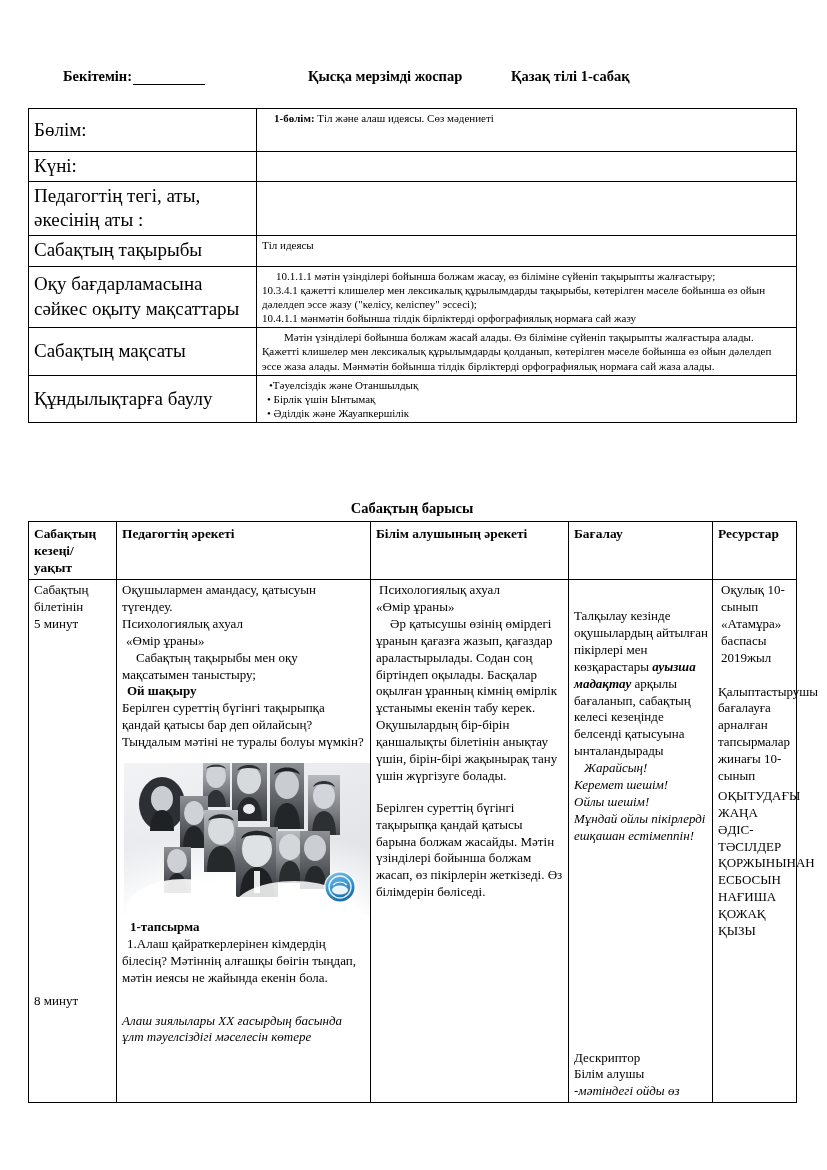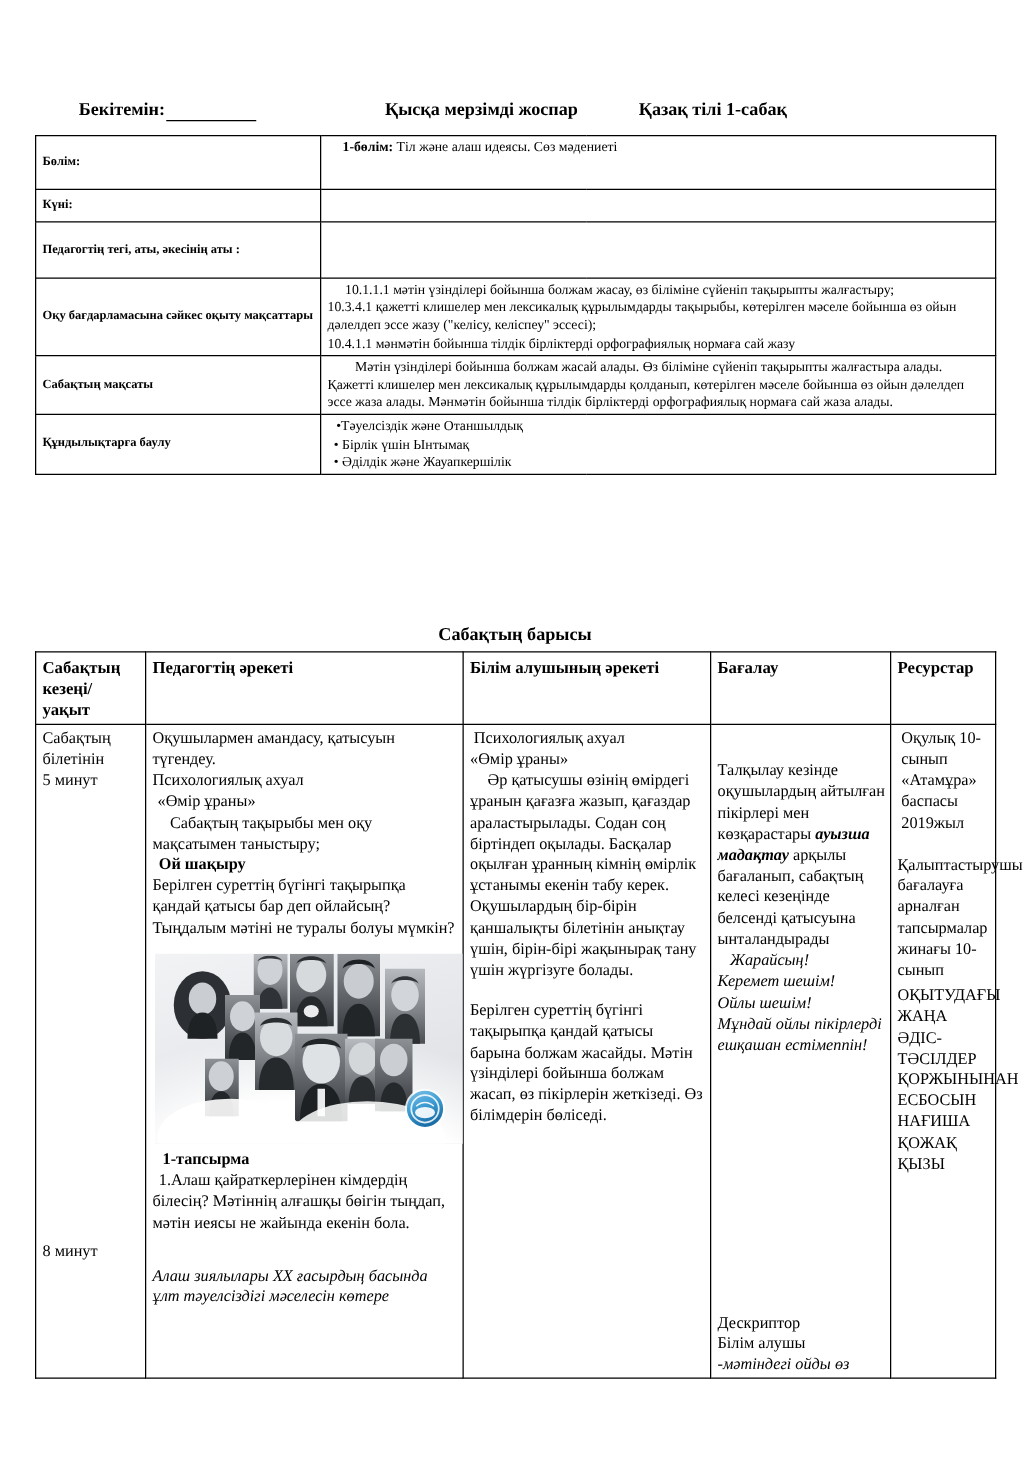--- a/index.html
+++ b/index.html
@@ -18,21 +18,21 @@
   .page {
     position: relative;
     width: 827px;
     height: 1170px;
     box-sizing: border-box;
   }
 
   
   .header-line {
     position: absolute;
-    top: 80px;
+    top: 68px;
     left: 0;
     width: 827px;
     height: 22px;
     font-size: 14.5px;
     font-weight: bold;
   }
   .hdr-approve {
     position: absolute;
     left: 63px;
     top: 0;
@@ -65,22 +65,22 @@
     table-layout: fixed;
   }
   td {
     border: 1.1px solid #000000;
     vertical-align: top;
     padding: 2px 5px 2px 5px;
     font-size: 11px;
     line-height: 1.29;
   }
   .lbl {
-    font-weight: bold;
-    font-size: 10px;
+    font-weight: normal;
+    font-size: 19px;
   }
 
   #top-table {
     position: absolute;
     left: 28px;
     top: 108px;
     width: 768px;
   }
   #top-table td { height: auto; }
   .mid-label { vertical-align: middle; }
@@ -167,20 +167,24 @@
           <p class="tx" style="text-align:left;padding-left:12px"><span class="b">1-бөлім:</span><span> Тіл және алаш идеясы.  Сөз мәдениеті</span></p>
         </td>
       </tr>
       <tr>
         <td class="lbl mid-label" style="height:21px">Күні:</td>
         <td colspan="2"></td>
       </tr>
       <tr>
         <td class="lbl mid-label" style="height:40px">Педагогтің тегі, аты, әкесінің аты :</td>
         <td colspan="2"></td>
+      </tr>
+      <tr>
+        <td class="lbl mid-label" style="height:26px">Сабақтың тақырыбы</td>
+        <td colspan="2">Тіл идеясы</td>
       </tr>
       <tr>
         <td class="lbl mid-label">Оқу бағдарламасына сәйкес оқыту мақсаттары</td>
         <td colspan="2">
           <p class="tx ind">10.1.1.1 мәтін үзінділері бойынша болжам жасау, өз біліміне сүйеніп тақырыпты жалғастыру;</p>
           <p class="tx">10.3.4.1 қажетті клишелер мен лексикалық құрылымдарды тақырыбы, көтерілген мәселе бойынша өз ойын дәлелдеп эссе жазу ("келісу, келіспеу" эссесі);</p>
           <p class="tx">10.4.1.1 мәнмәтін бойынша тілдік бірліктерді орфографиялық нормаға сай жазу</p>
         </td>
       </tr>
       <tr>

